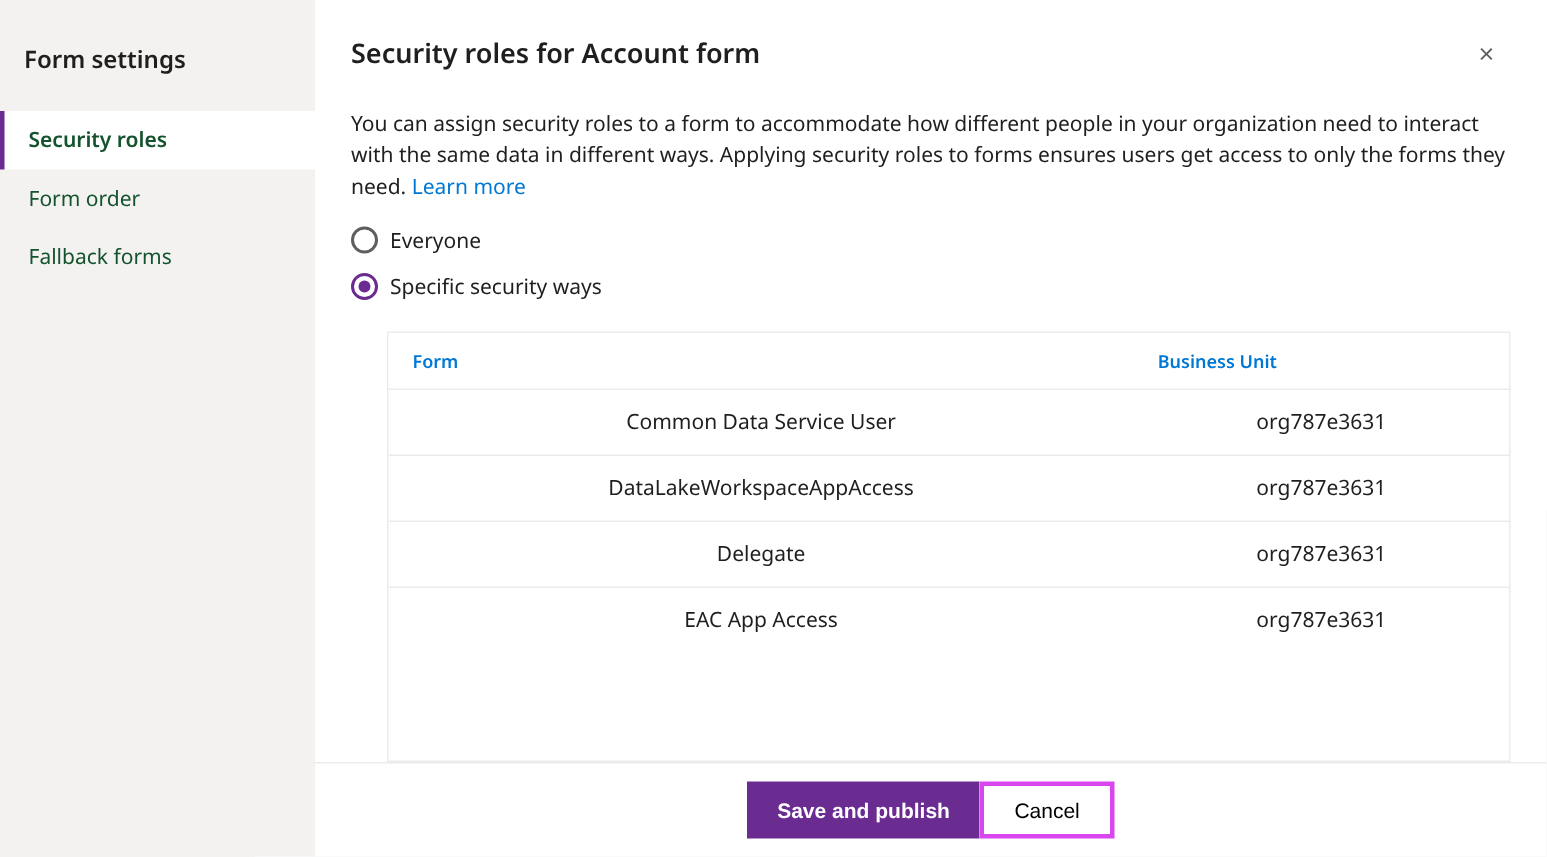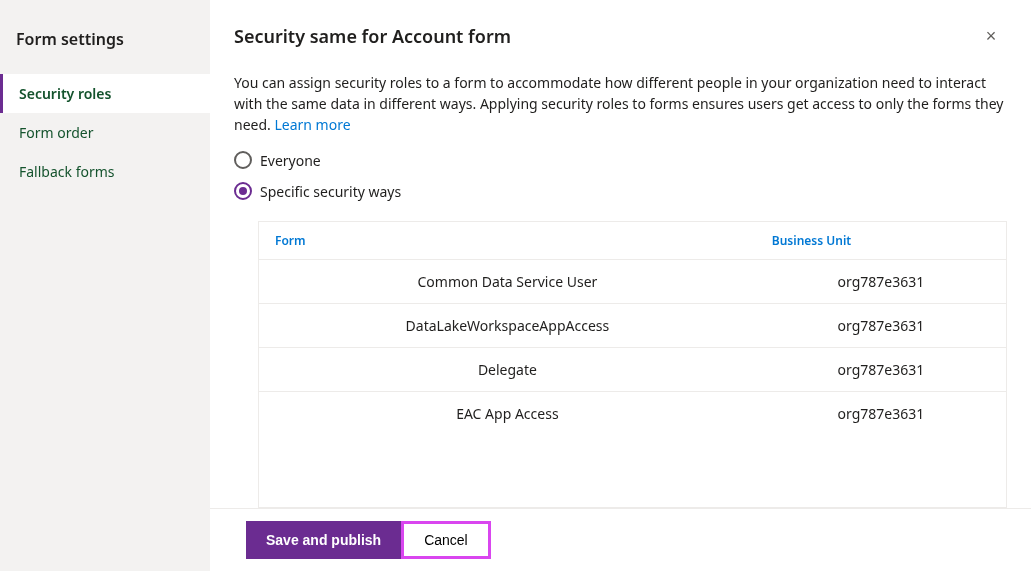--- a/index.html
+++ b/index.html
@@ -173,21 +173,21 @@
 
     
     .table-scroll::-webkit-scrollbar { width: 8px; }
     .table-scroll::-webkit-scrollbar-track { background: #f3f2f1; }
     .table-scroll::-webkit-scrollbar-thumb { background: #c8c6c4; border-radius: 4px; }
 
     
     .dialog-footer {
       padding: 12px 36px;
       display: flex;
-      justify-content: flex-start;
+      justify-content: center;
       gap: 0;
       border-top: 1px solid #edebe9;
     }
     .btn-primary {
       background: #6b2c91;
       color: #ffffff;
       border: none;
       padding: 8px 20px;
       font-size: 14px;
       font-weight: 600;
@@ -215,21 +215,21 @@
     <span>Form order</span>
   </div>
   <div class="sidebar-item">
     <span>Fallback forms</span>
   </div>
 </div>
 
 <div class="main">
 
   <div class="dialog-header">
-    <span class="dialog-title">Security same for Account form</span>
+    <span class="dialog-title">Security roles for Account form</span>
     <button class="close-btn">
       <span>×</span>
     </button>
   </div>
 
   <div class="dialog-body">
 
     <p class="description-text">
       <span>You can assign security roles to a form to accommodate how different people in your organization need to interact with the same data in different ways. Applying security roles to forms ensures users get access to only the forms they need.</span>
       <a href="#">Learn more</a>

